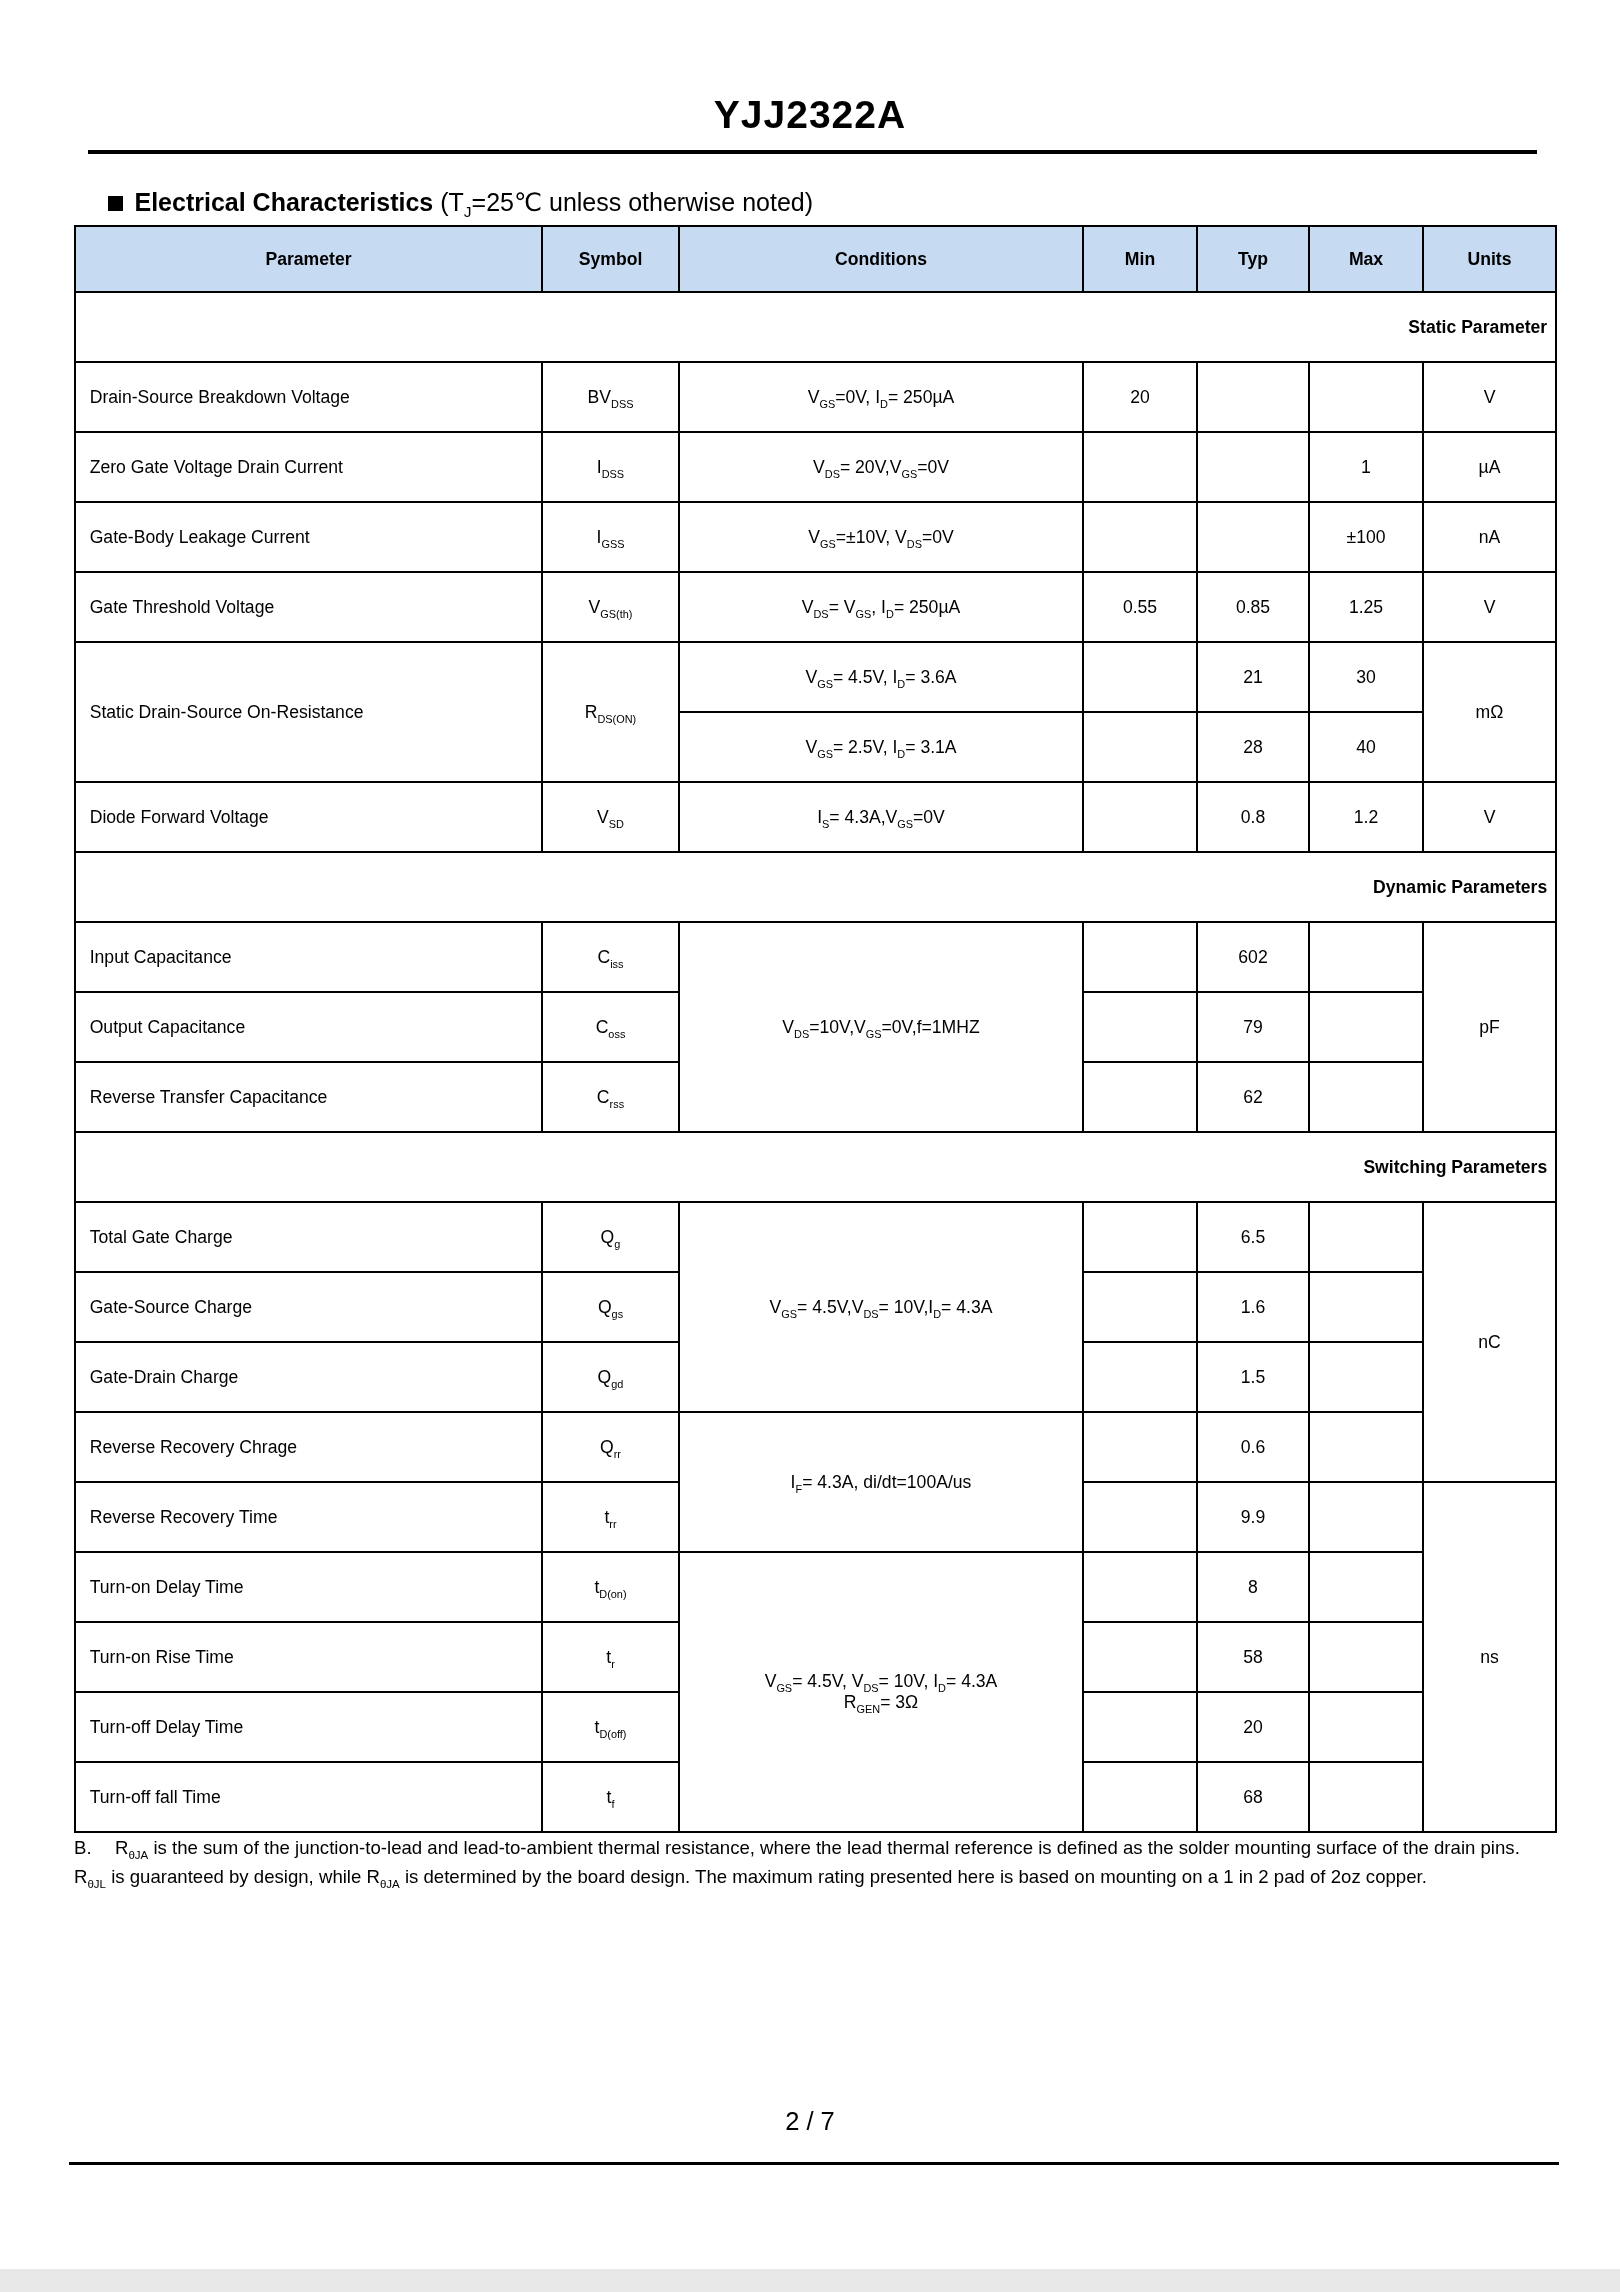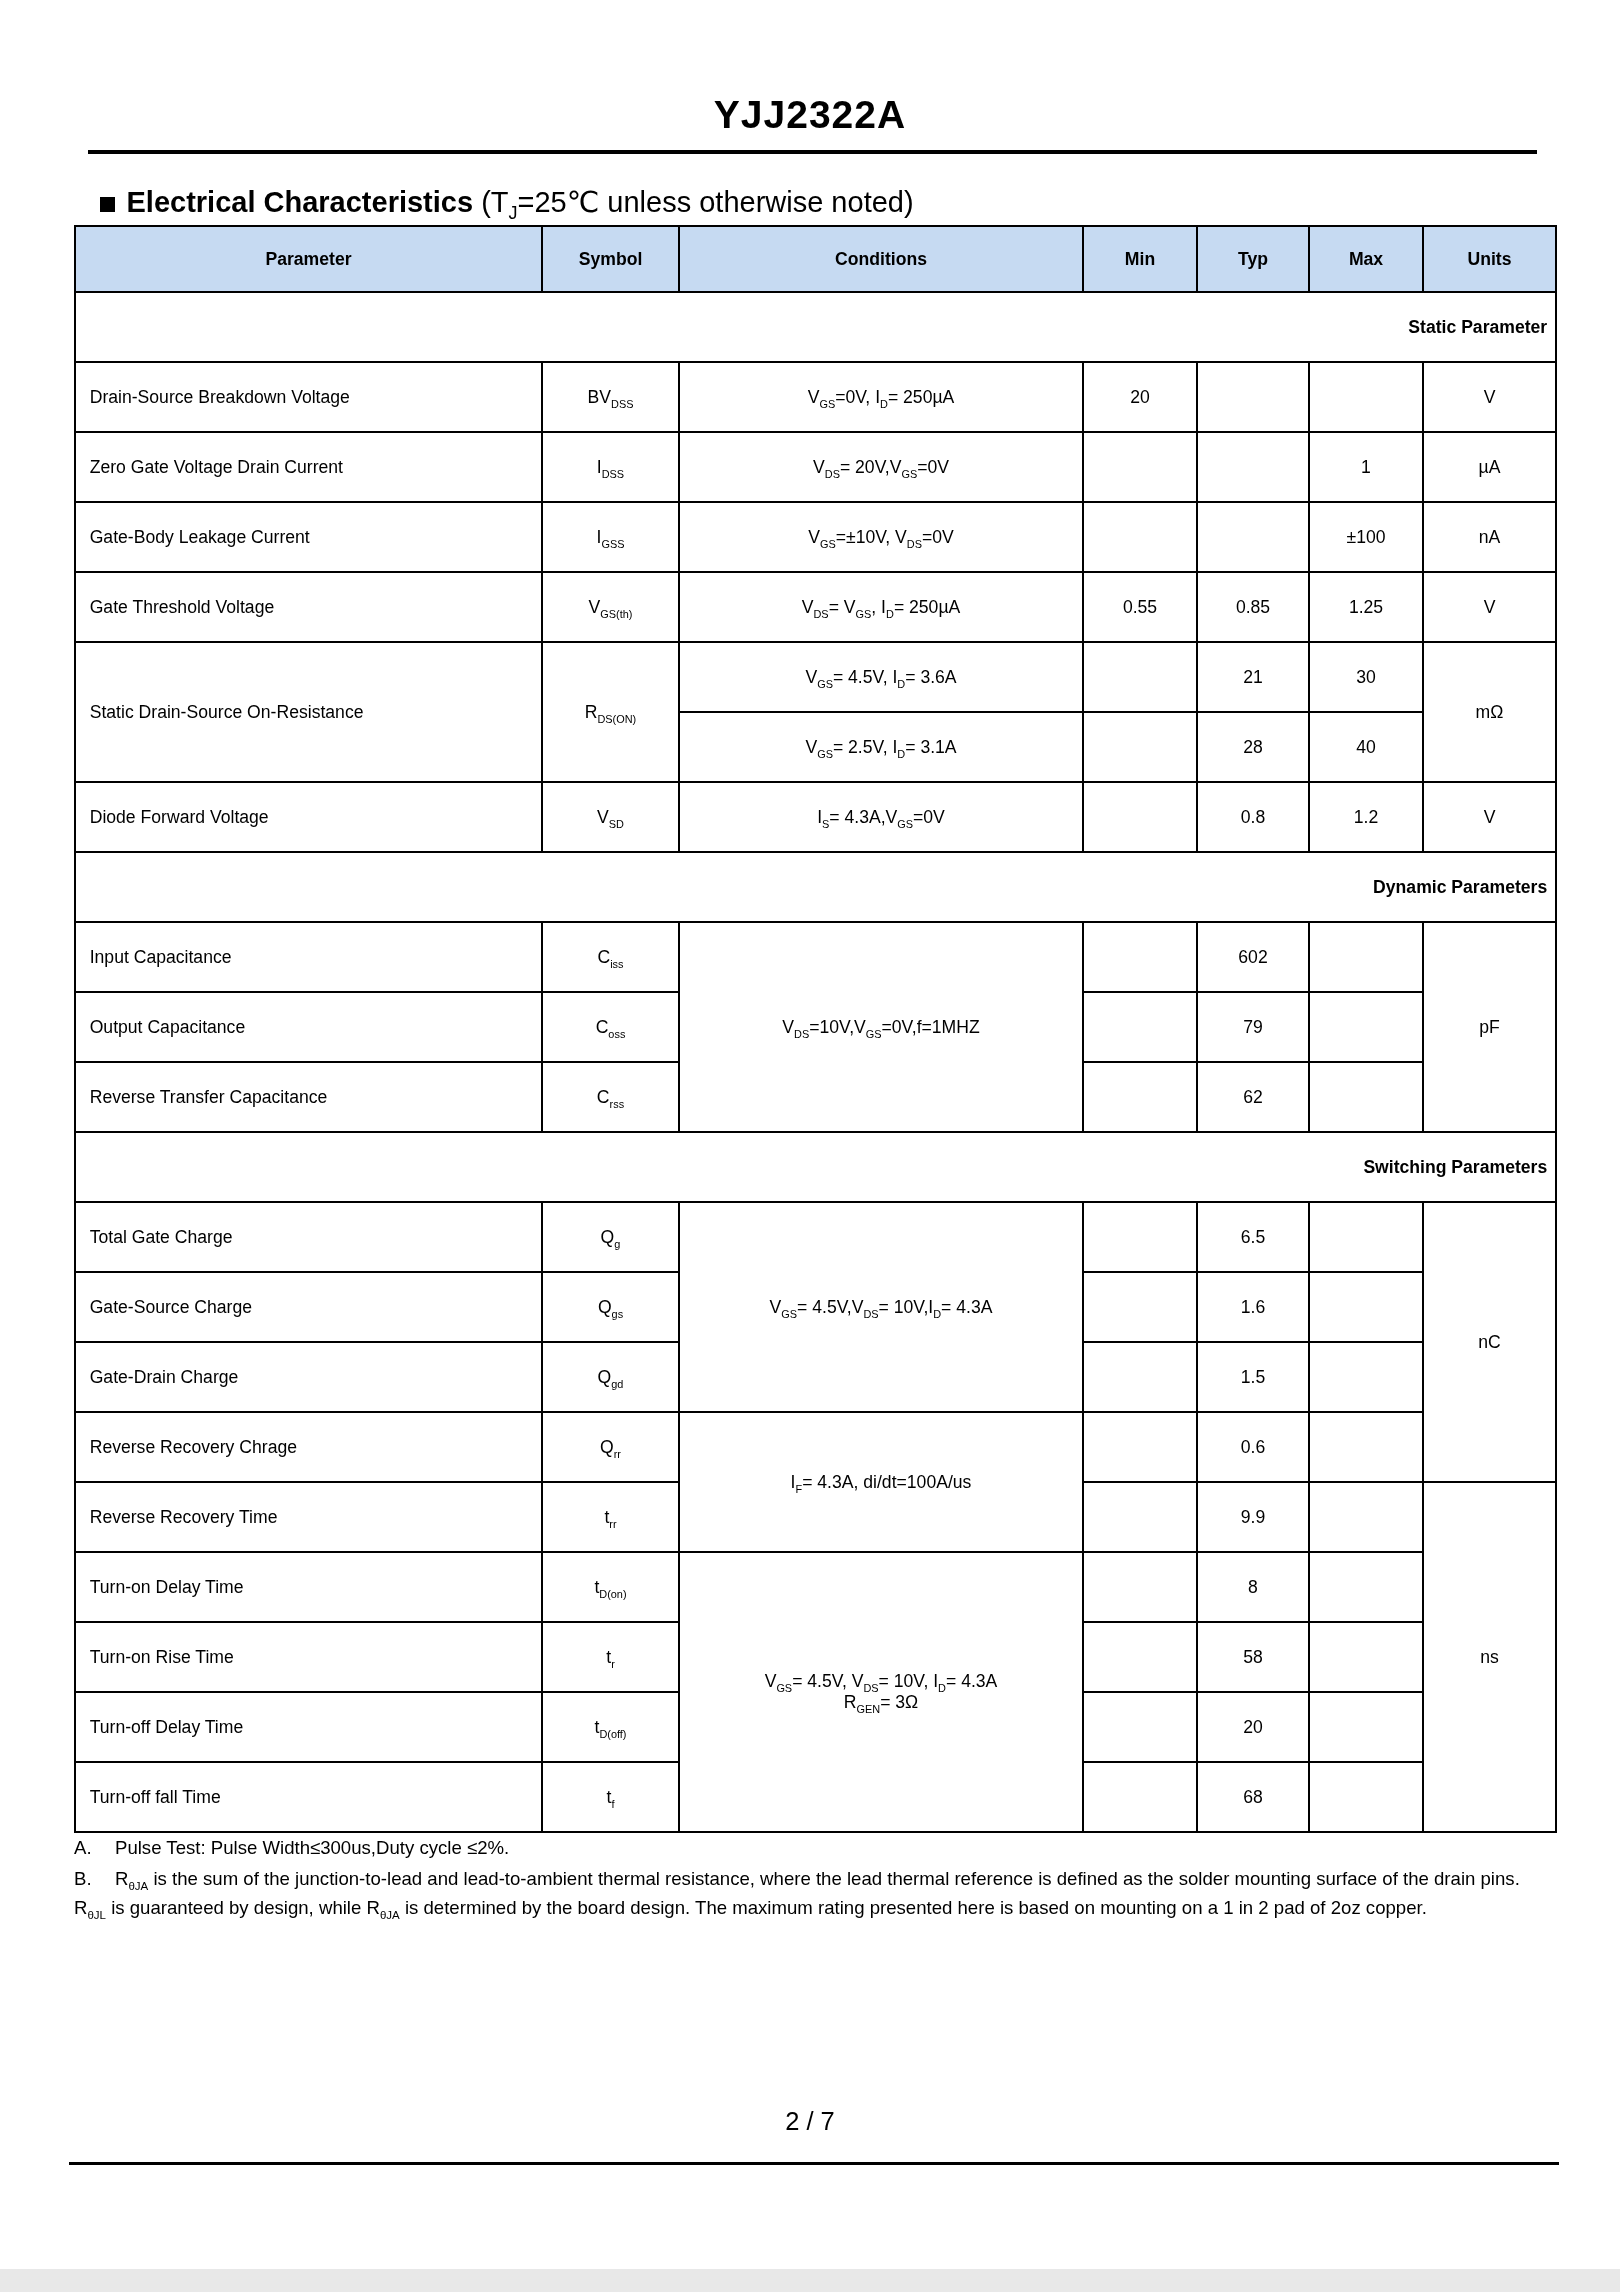--- a/index.html
+++ b/index.html
@@ -17,22 +17,22 @@
     position: absolute; top: 94px; left: 0; width: 100%;
     text-align: center;
     font-size: 39px; font-weight: bold; letter-spacing: 1px;
     line-height: 1.1;
   }
   .title-rule {
     position: absolute; top: 150px; left: 88px; width: 1449px; height: 3.9px;
     background: var(--ink);
   }
   .section-heading {
-    position: absolute; top: 188px; left: 100px;
-    font-size: 29px; line-height: 29px; white-space: nowrap;
+    position: absolute; top: 188px; left: 108px;
+    font-size: 25px; line-height: 29px; white-space: nowrap;
   }
   .bullet {
     display: inline-block; width: 14.7px; height: 14.7px;
     background: var(--ink); margin-right: 11.8px;
   }
   .heading-bold { font-weight: bold; }
   table.spec {
     position: absolute; top: 225px; left: 74px; width: 1480px;
     border-collapse: collapse; table-layout: fixed;
     font-size: 17.6px;
@@ -270,21 +270,20 @@
         <td class="param">Turn-off fall Time</td>
         <td>t<sub>f</sub></td>
         <td></td>
         <td>68</td>
         <td></td>
       </tr>
     </tbody>
   </table>
 
   <div class="notes">
-    <p class="note"><span class="note-label">A.</span><span>Pulse Test: Pulse Width≤300us,Duty cycle ≤2%.</span></p>
     <p class="note"><span class="note-label">B.</span><span>R<sub>θJA</sub> is the sum of the junction-to-lead and lead-to-ambient thermal resistance, where the lead thermal reference is defined as the solder mounting surface of the drain pins. R<sub>θJL</sub> is guaranteed by design, while R<sub>θJA</sub> is determined by the board design. The maximum rating presented here is based on mounting on a 1 in 2  pad of 2oz copper.</span></p>
   </div>
 
   <div class="page-number">2 / 7</div>
   <div class="footer-rule"></div>
 
 </div>
 
 
 </body></html>

